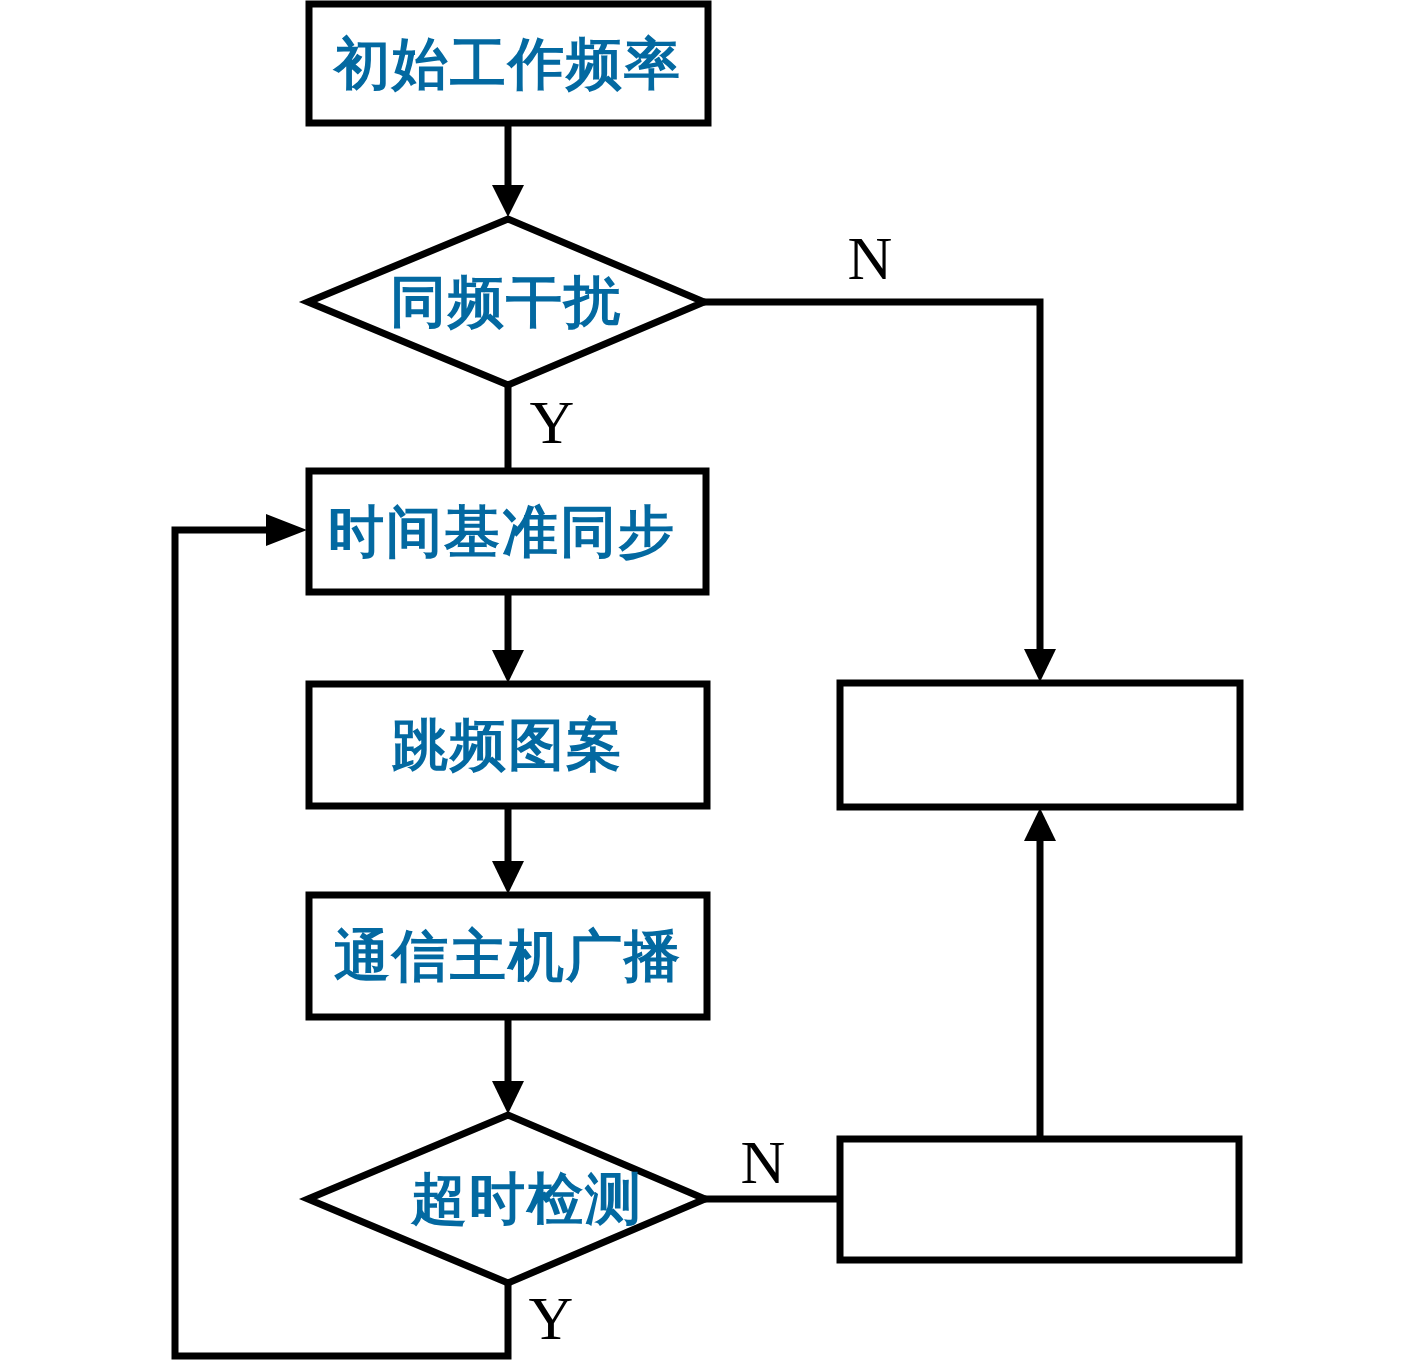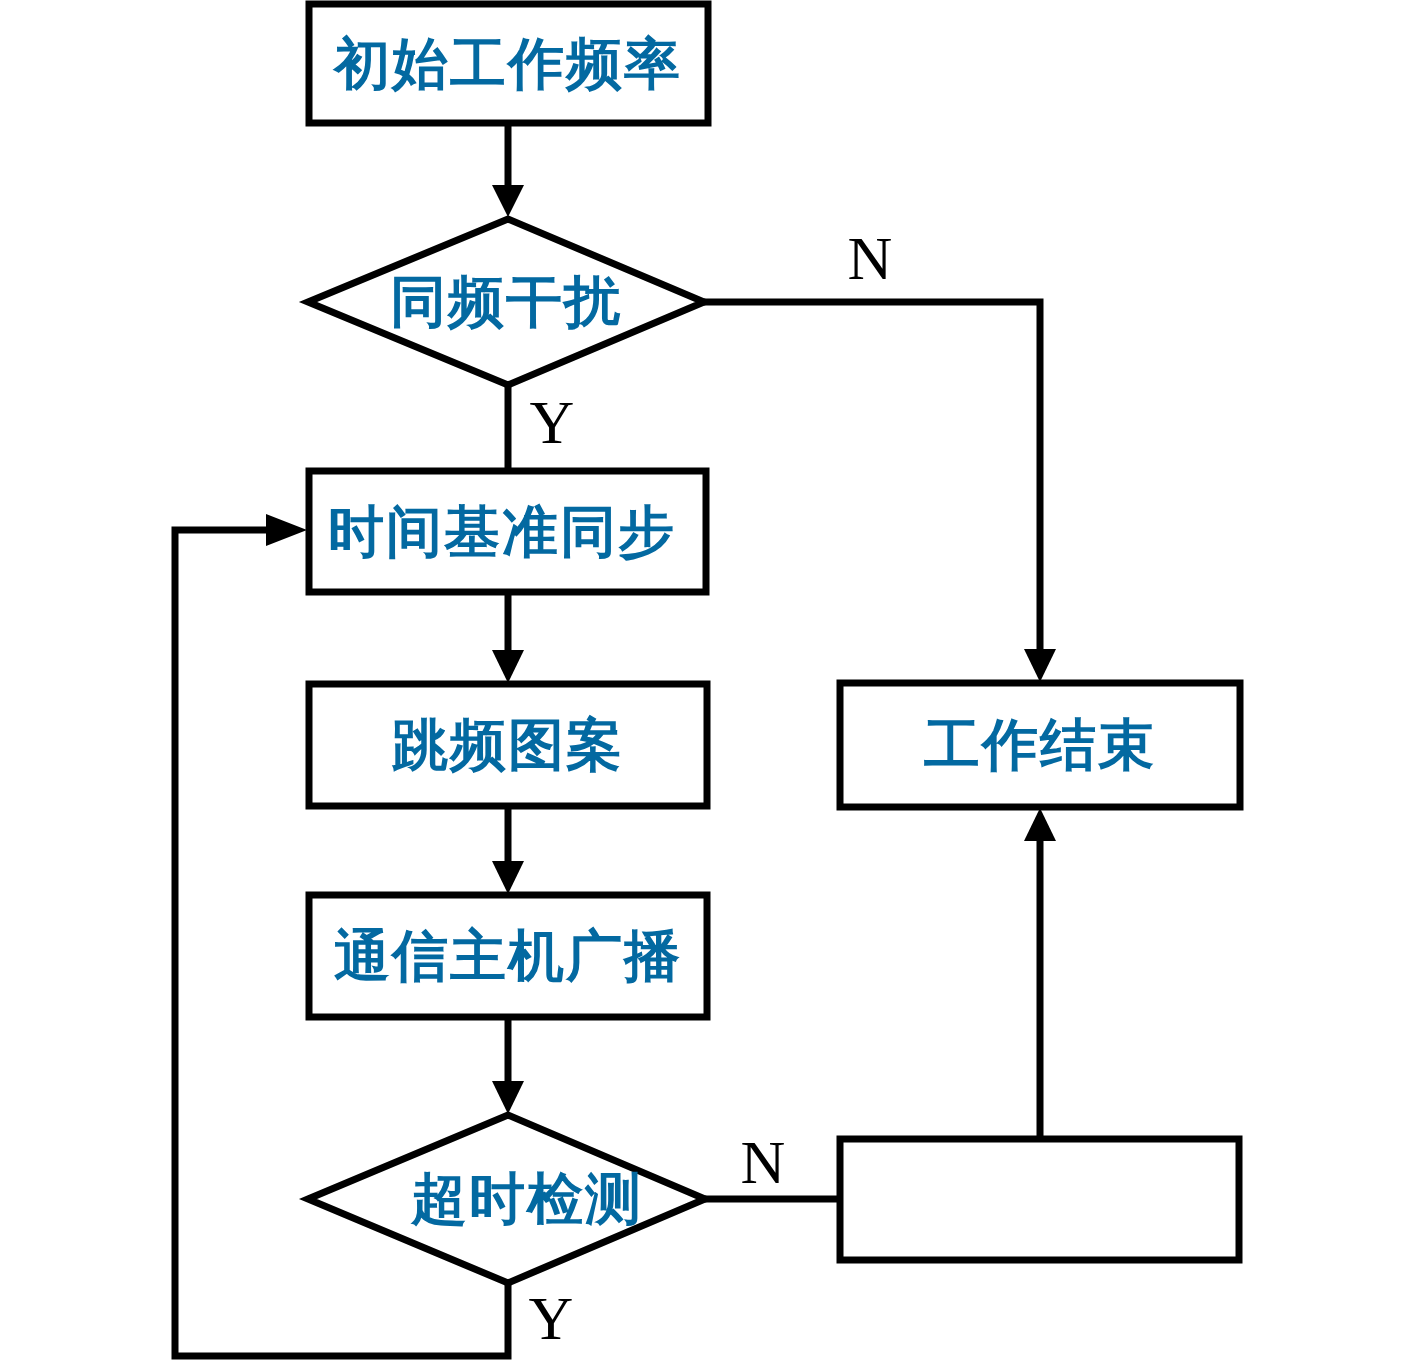--- a/index.html
+++ b/index.html
@@ -86,21 +86,20 @@
   <div class="node-label" style="left:506px; top:302px;">同频干扰</div>
 
   <div class="node-label" style="left:502px; top:532px;">时间基准同步</div>
 
   <div class="node-label" style="left:508px; top:745px;">跳频图案</div>
 
   <div class="node-label" style="left:508px; top:956px;text-align:center;">通信主机广播</div>
 
   <div class="node-label" style="left:506px; top:1199px;margin-left:21px;">超时检测</div>
 
-  <div class="node-label" style="left:1040px; top:745px;">工作结束</div>
 
 
   <div class="edge-label" style="left:870px; top:258px;">N</div>
 
   <div class="edge-label" style="left:552px; top:422px;">Y</div>
 
   <div class="edge-label" style="left:763px; top:1162px;">N</div>
 
   <div class="edge-label" style="left:551px; top:1318px;">Y</div>
 

